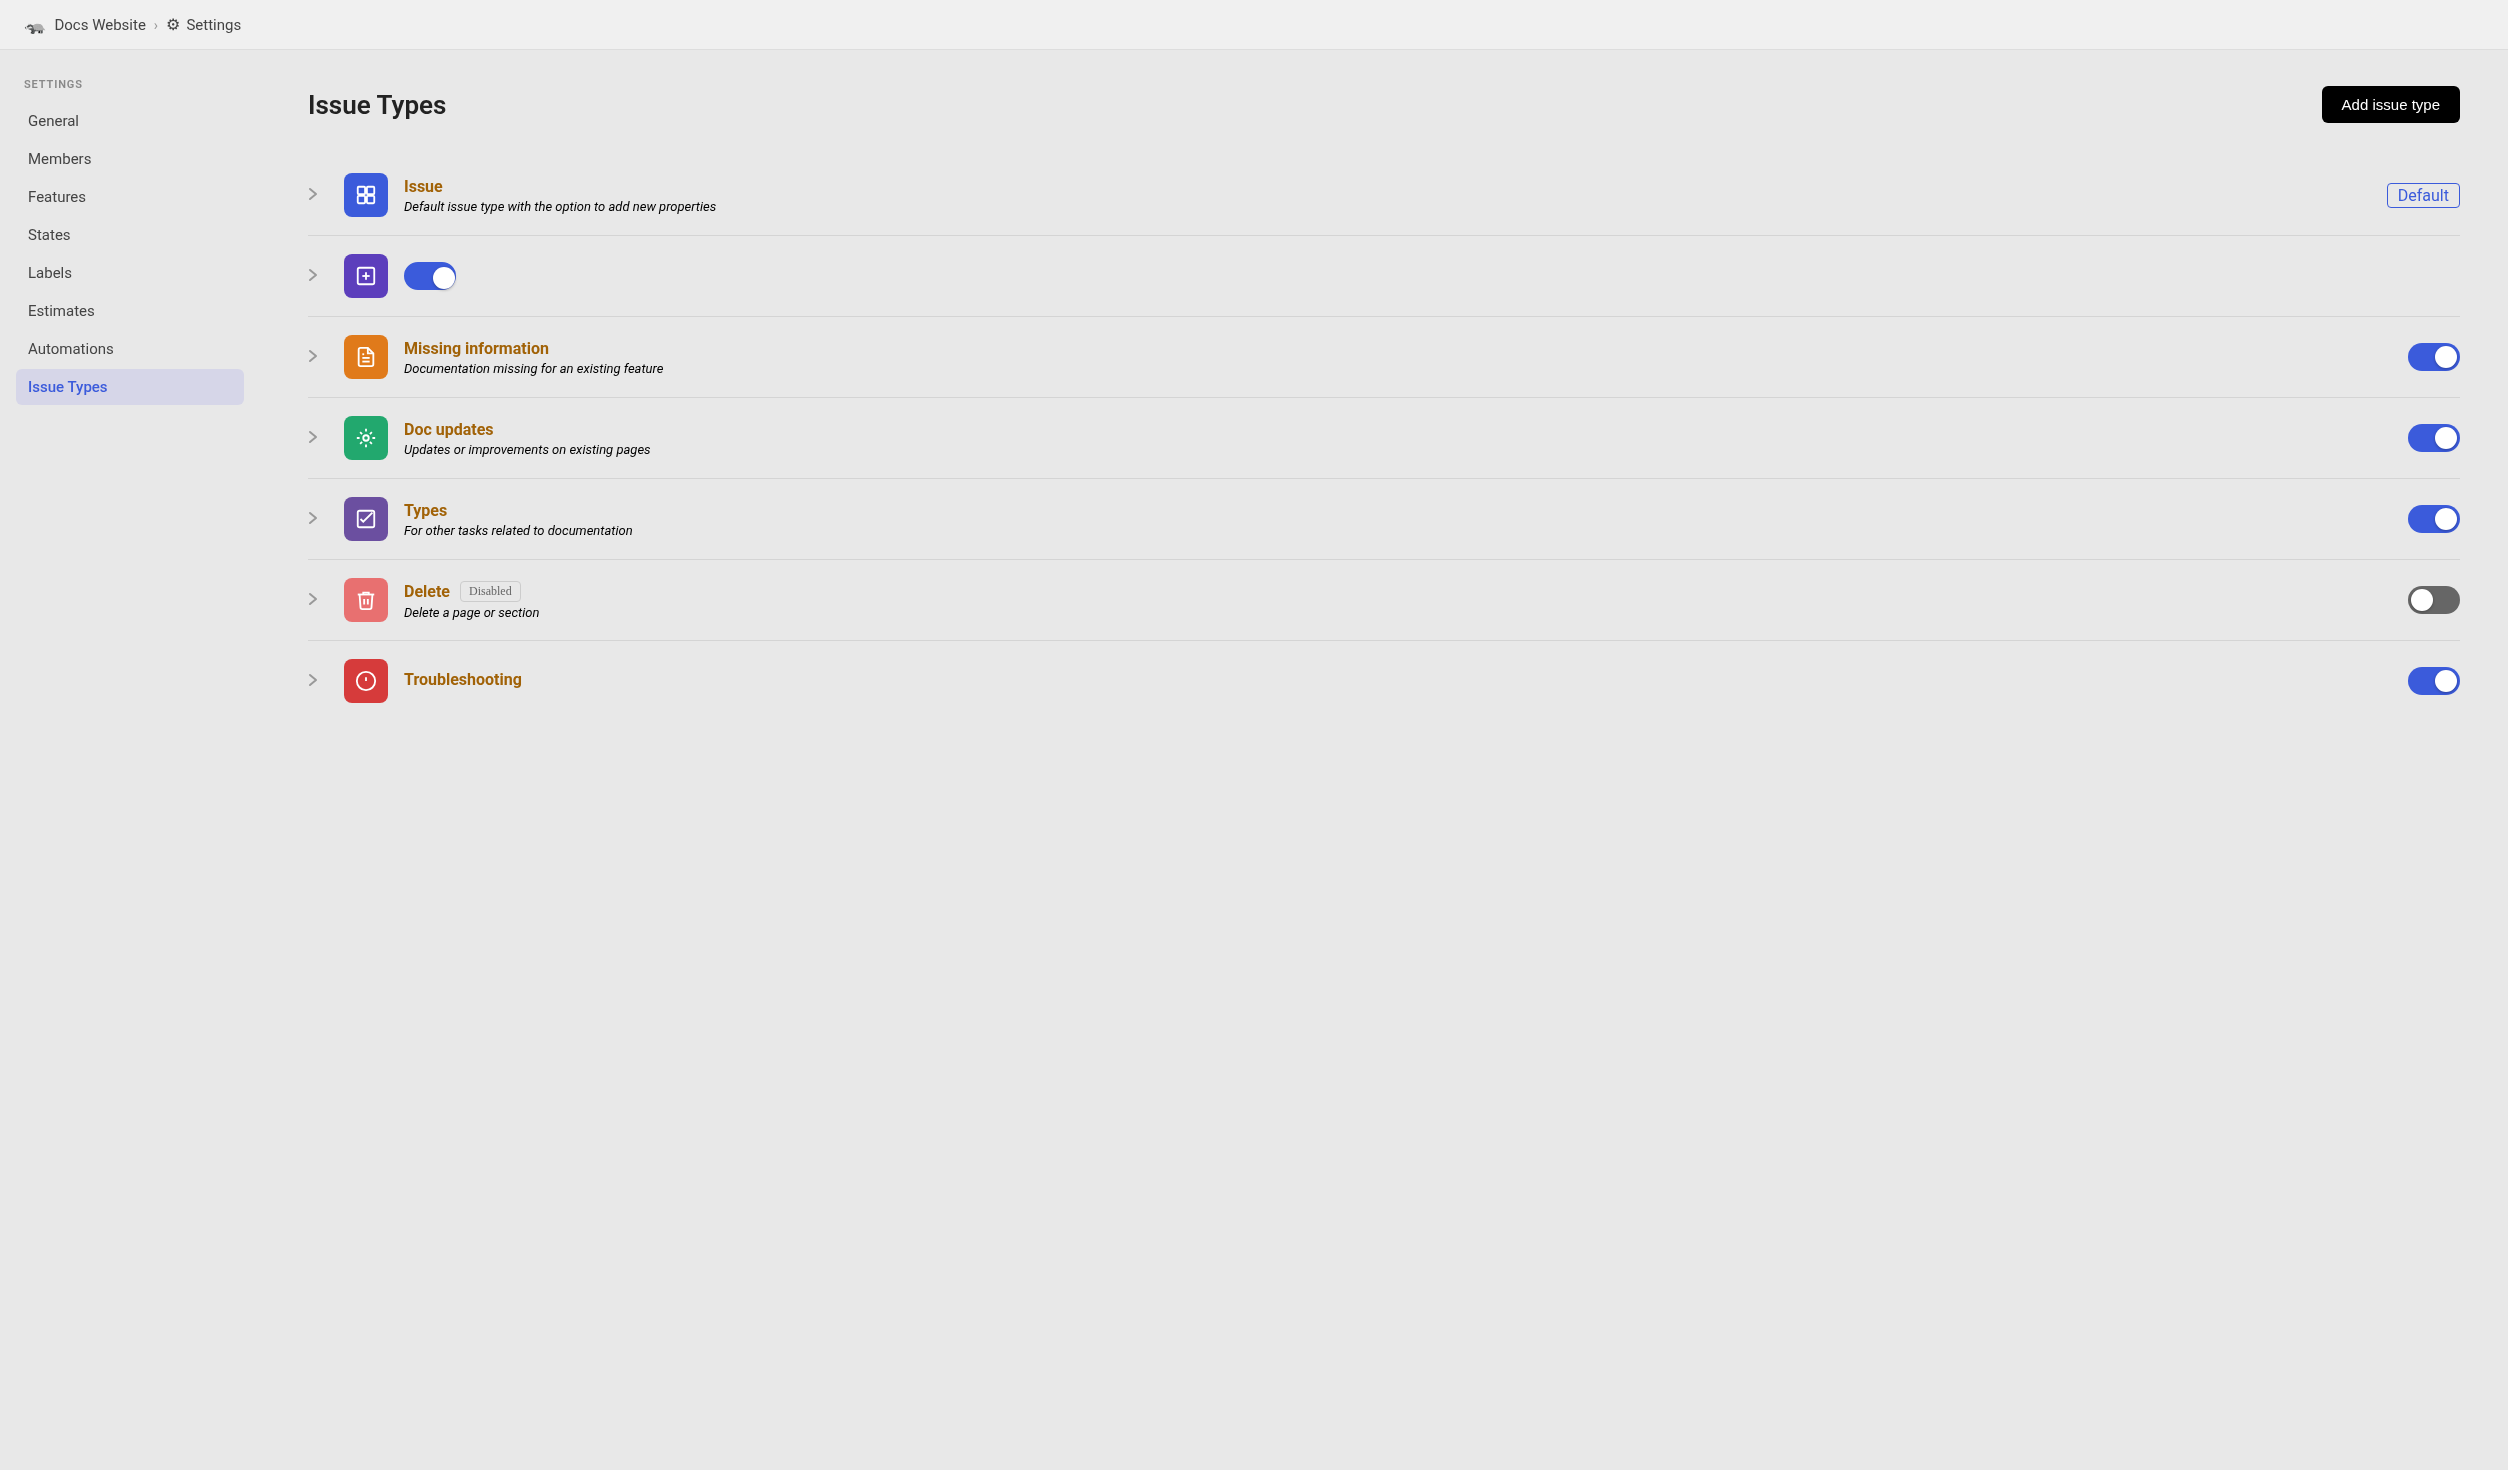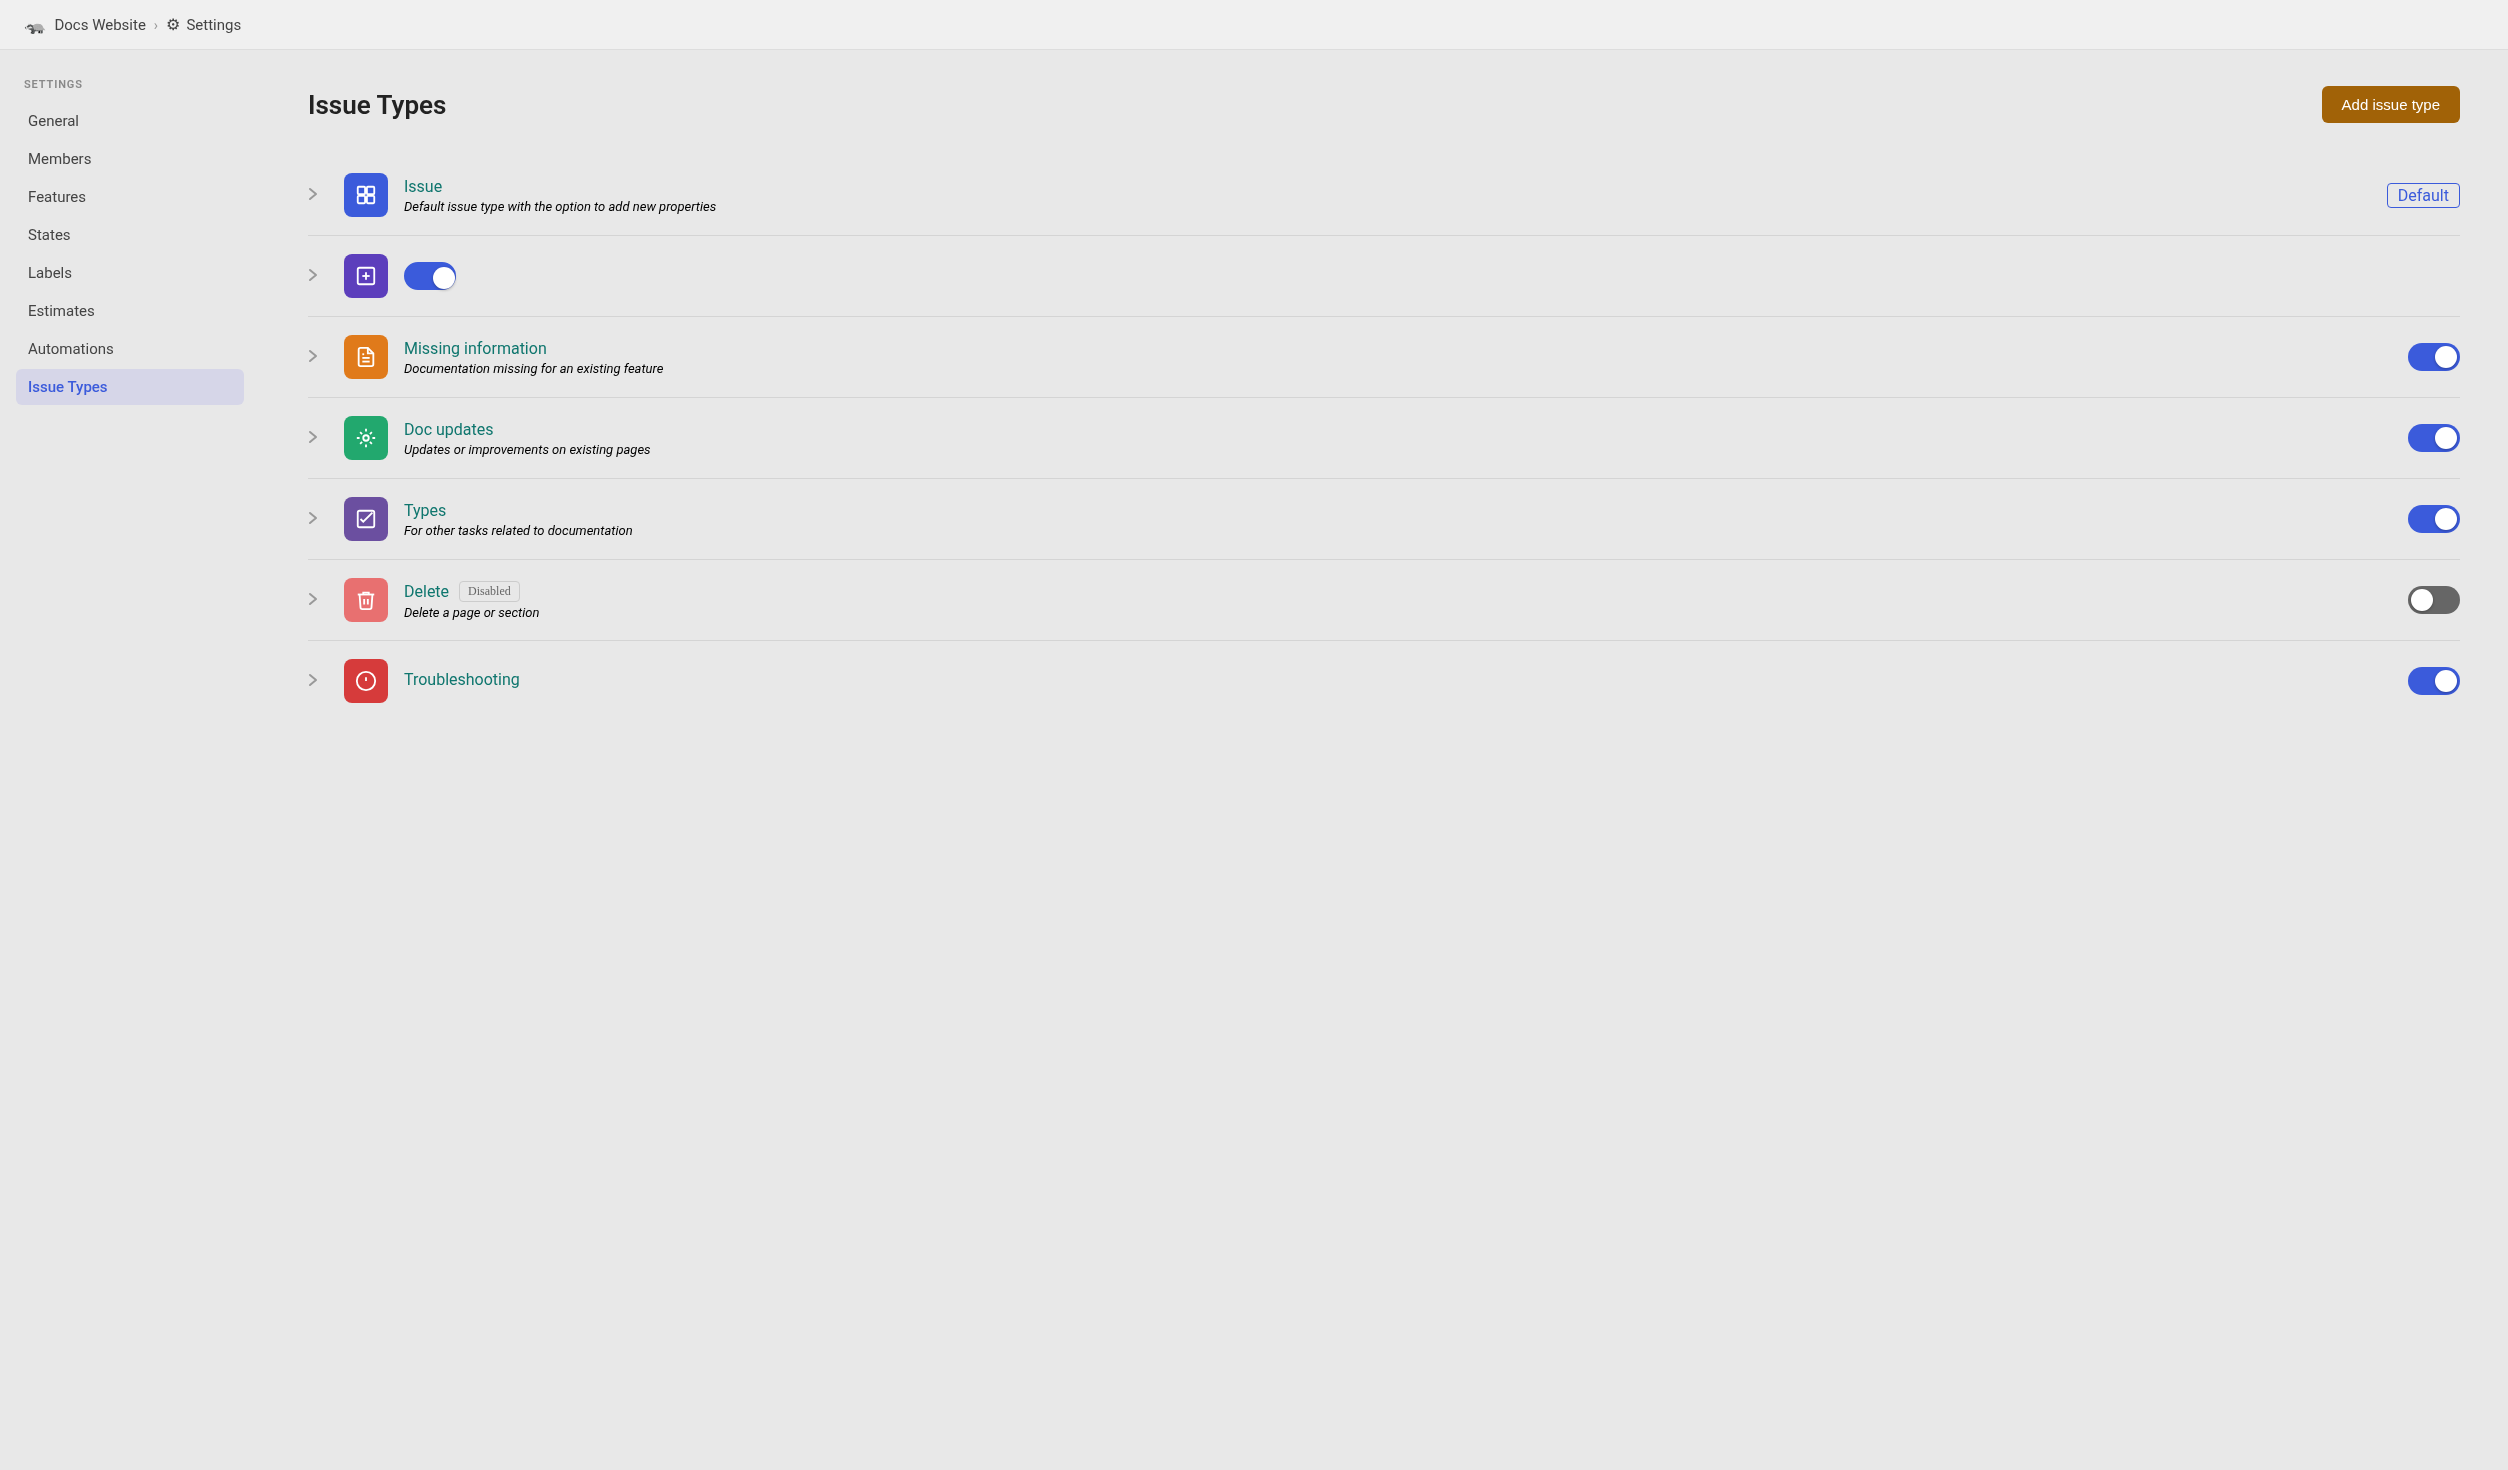--- a/index.html
+++ b/index.html
@@ -85,21 +85,21 @@
       align-items: center;
       justify-content: space-between;
       margin-bottom: 32px;
     }
     .page-title {
       font-size: 26px;
       font-weight: 600;
       color: #222;
     }
     .add-btn {
-      background: #a16207;
+      background: #000000;
       color: #fff;
       border: none;
       border-radius: 6px;
       padding: 10px 20px;
       font-size: 15px;
       font-weight: 500;
       cursor: pointer;
     }
 
     
@@ -137,22 +137,22 @@
       flex: 1;
     }
     .issue-name-row {
       display: flex;
       align-items: center;
       gap: 10px;
       margin-bottom: 3px;
     }
     .issue-name {
       font-size: 16px;
-      font-weight: 400;
-      color: #0f766e;
+      font-weight: 700;
+      color: #a16207;
     }
     .issue-desc {
       font-size: 13px;
       color: #000000;
       font-style: italic;
     }
     .disabled-badge {
       background: #e8e8e8;
       border: 1px solid #ccc;
       color: #666;

